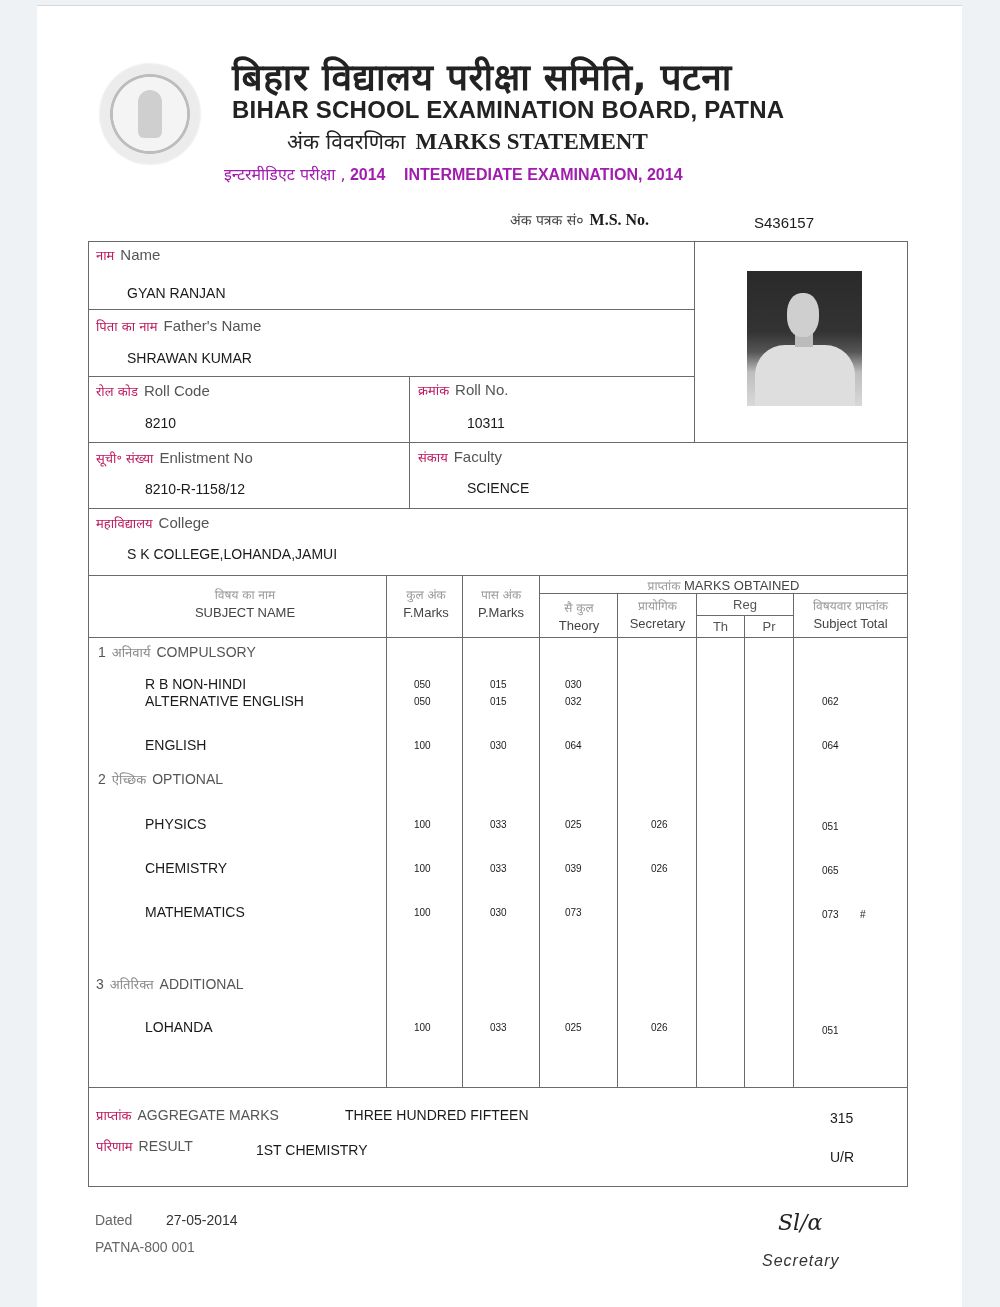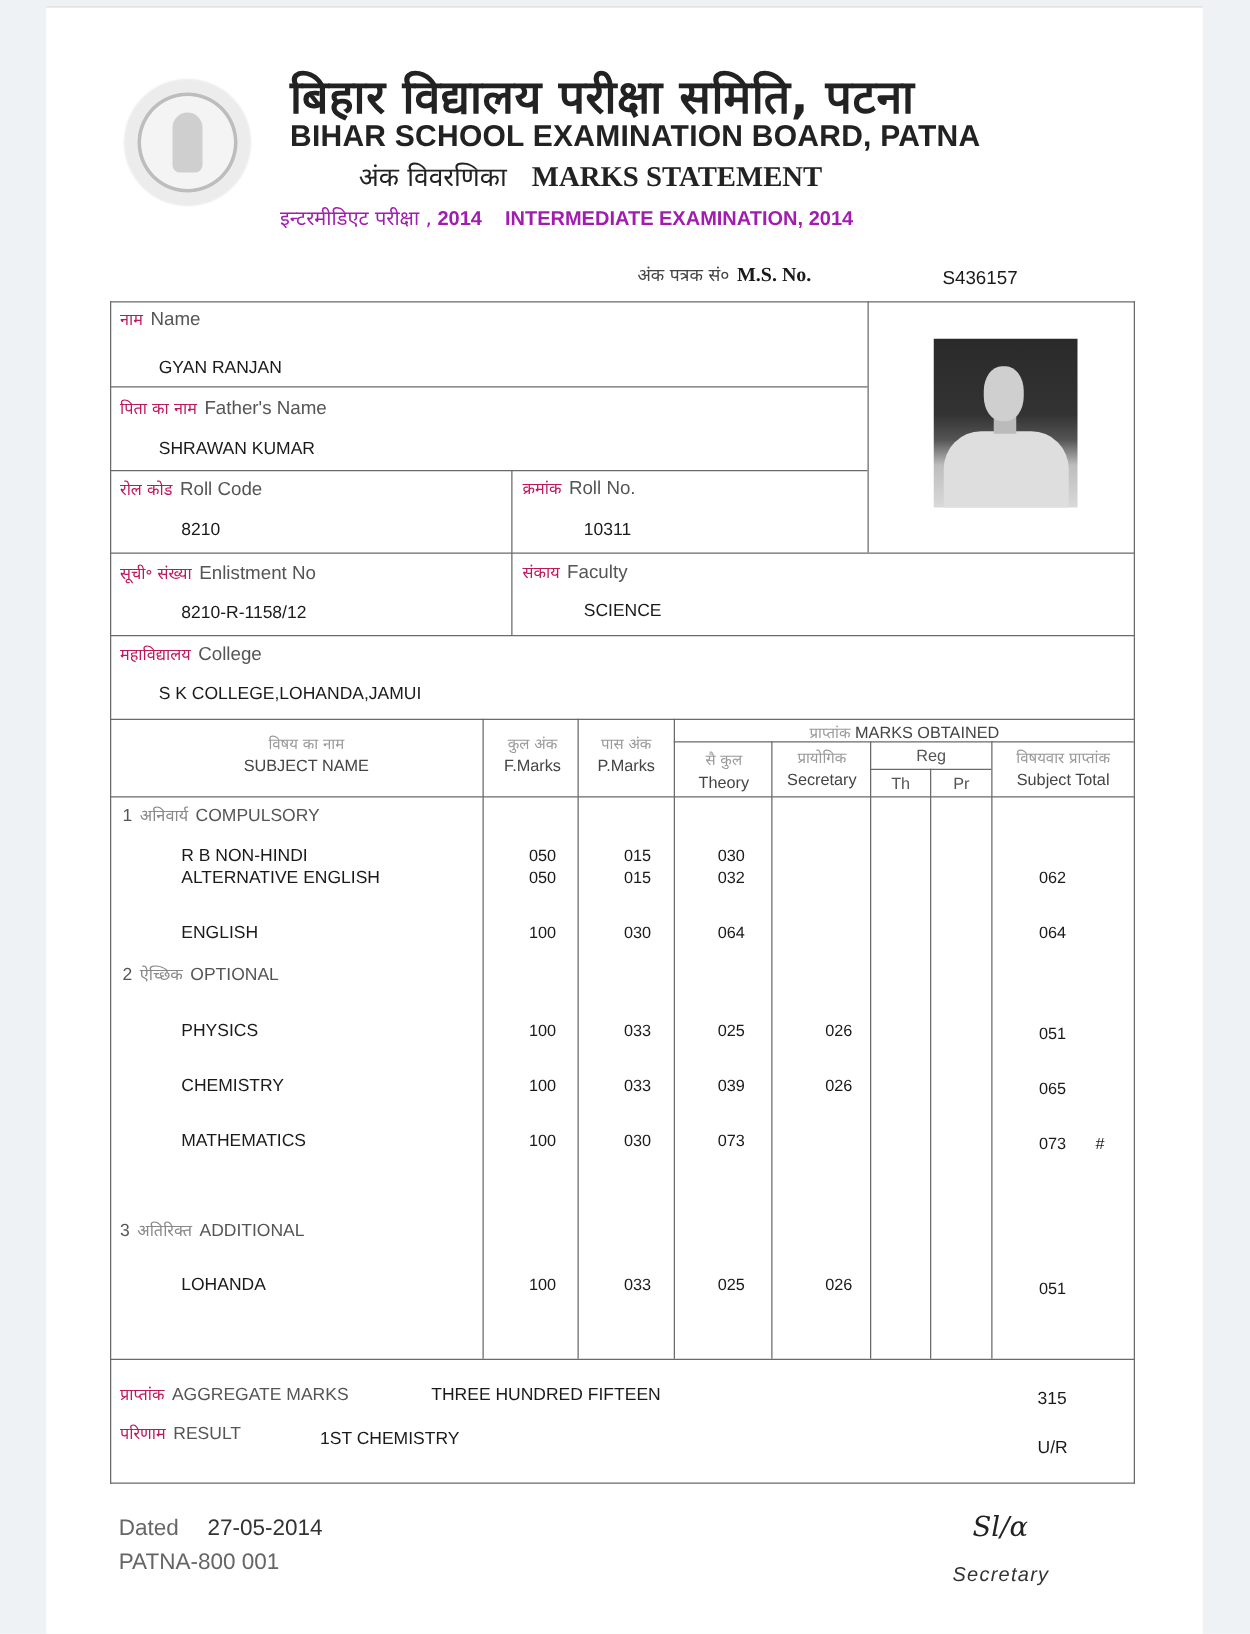--- a/index.html
+++ b/index.html
@@ -17,21 +17,21 @@
     background: radial-gradient(circle, #f4f4f4 0 52%, #bdbdbd 53% 56%, #ececec 57% 78%, #a9a9a9 79% 86%, #e6e6e6 87% 100%);
     box-shadow: 0 0 2px #ccc;
   }
   .seal .figure {
     position: absolute; left: 38px; top: 26px; width: 24px; height: 48px; border-radius: 12px 12px 6px 6px;
     background: #cfcfcf;
   }
   .hdr-hi { left: 232px; top: 50px; font-size: 37px; font-family: "DejaVu Sans", sans-serif; font-weight: bold; letter-spacing: 0.5px; color:#222; }
   .hdr-en { left: 232px; top: 96px; font-size: 24px; font-weight: bold; letter-spacing: 0.2px; color:#222; }
   .hdr-ms { left: 287px; top: 127px; font-size: 23px; font-family: "Liberation Serif", serif; font-weight: bold; color:#222; }
-  .hdr-ms .hi { font-family: "DejaVu Sans", sans-serif; font-weight: normal; font-size: 21px; margin-right: 20px; }
+  .hdr-ms .hi { font-family: "DejaVu Sans", sans-serif; font-weight: normal; font-size: 21px; margin-right: 10px; }
   .hdr-exam { left: 224px; top: 163px; font-size: 16px; font-weight: bold; color:#a21caf; }
   .hdr-exam .hi { font-family: "DejaVu Sans", sans-serif; font-weight: normal; font-size: 16px; }
   .msno { left: 510px; top: 210px; font-size: 16px; font-family: "Liberation Serif", serif; font-weight: bold; }
   .msno .hi { font-family: "DejaVu Sans", sans-serif; font-weight: normal; font-size: 14px; color:#444; margin-right: 6px; }
   .msval { left: 754px; top: 214px; font-size: 15px; }
 
   .line { position: absolute; background: #6a6a6a; }
   .h { height: 1px; }
   .v { width: 1px; }
   .lbl { position: absolute; font-size: 15px; color: #555; }
@@ -44,22 +44,22 @@
   .photo .face { position:absolute; left: 40px; top: 22px; width: 32px; height: 44px; border-radius: 45%; background: #cfcfcf; }
   .photo .neck { position:absolute; left: 48px; top: 62px; width: 18px; height: 14px; background:#bbb; }
   .photo .shirt { position:absolute; left: 8px; top: 74px; width: 100px; height: 61px; border-radius: 30px 30px 0 0; background:#dedede; }
 
   .th { position: absolute; font-size: 13px; color: #555; text-align: center; line-height: 17px; }
   .th .hi { font-family: "DejaVu Sans", sans-serif; color: #999; font-size: 12px; display: block; }
   .th .en { color: #444; }
   .sec { position: absolute; font-size: 14px; color: #555; }
   .sec .hi { font-family: "DejaVu Sans", sans-serif; color: #888; font-size: 13px; margin: 0 6px; }
   .subj { position: absolute; font-size: 14px; color: #1a1a1a; line-height: 17px; }
-  .num { position: absolute; font-size: 13px; color: #1a1a1a; text-align: center; width: 40px; line-height: 17px; }
-  .foot { position: absolute; font-size: 18px; color: #666; text-align: right; }
+  .num { position: absolute; font-size: 10px; color: #1a1a1a; text-align: left; width: 40px; line-height: 17px; }
+  .foot { position: absolute; font-size: 14px; color: #666; text-align: right; }
   .sig { position: absolute; font-family: "DejaVu Serif", serif; font-style: italic; font-size: 22px; color:#222; }
   .secretary { position: absolute; font-style: italic; font-size: 16px; letter-spacing: 1px; color:#333; }
 </style>
 </head>
 <body>
 
 <div class="page">
 </div>
 
 <div class="seal">

